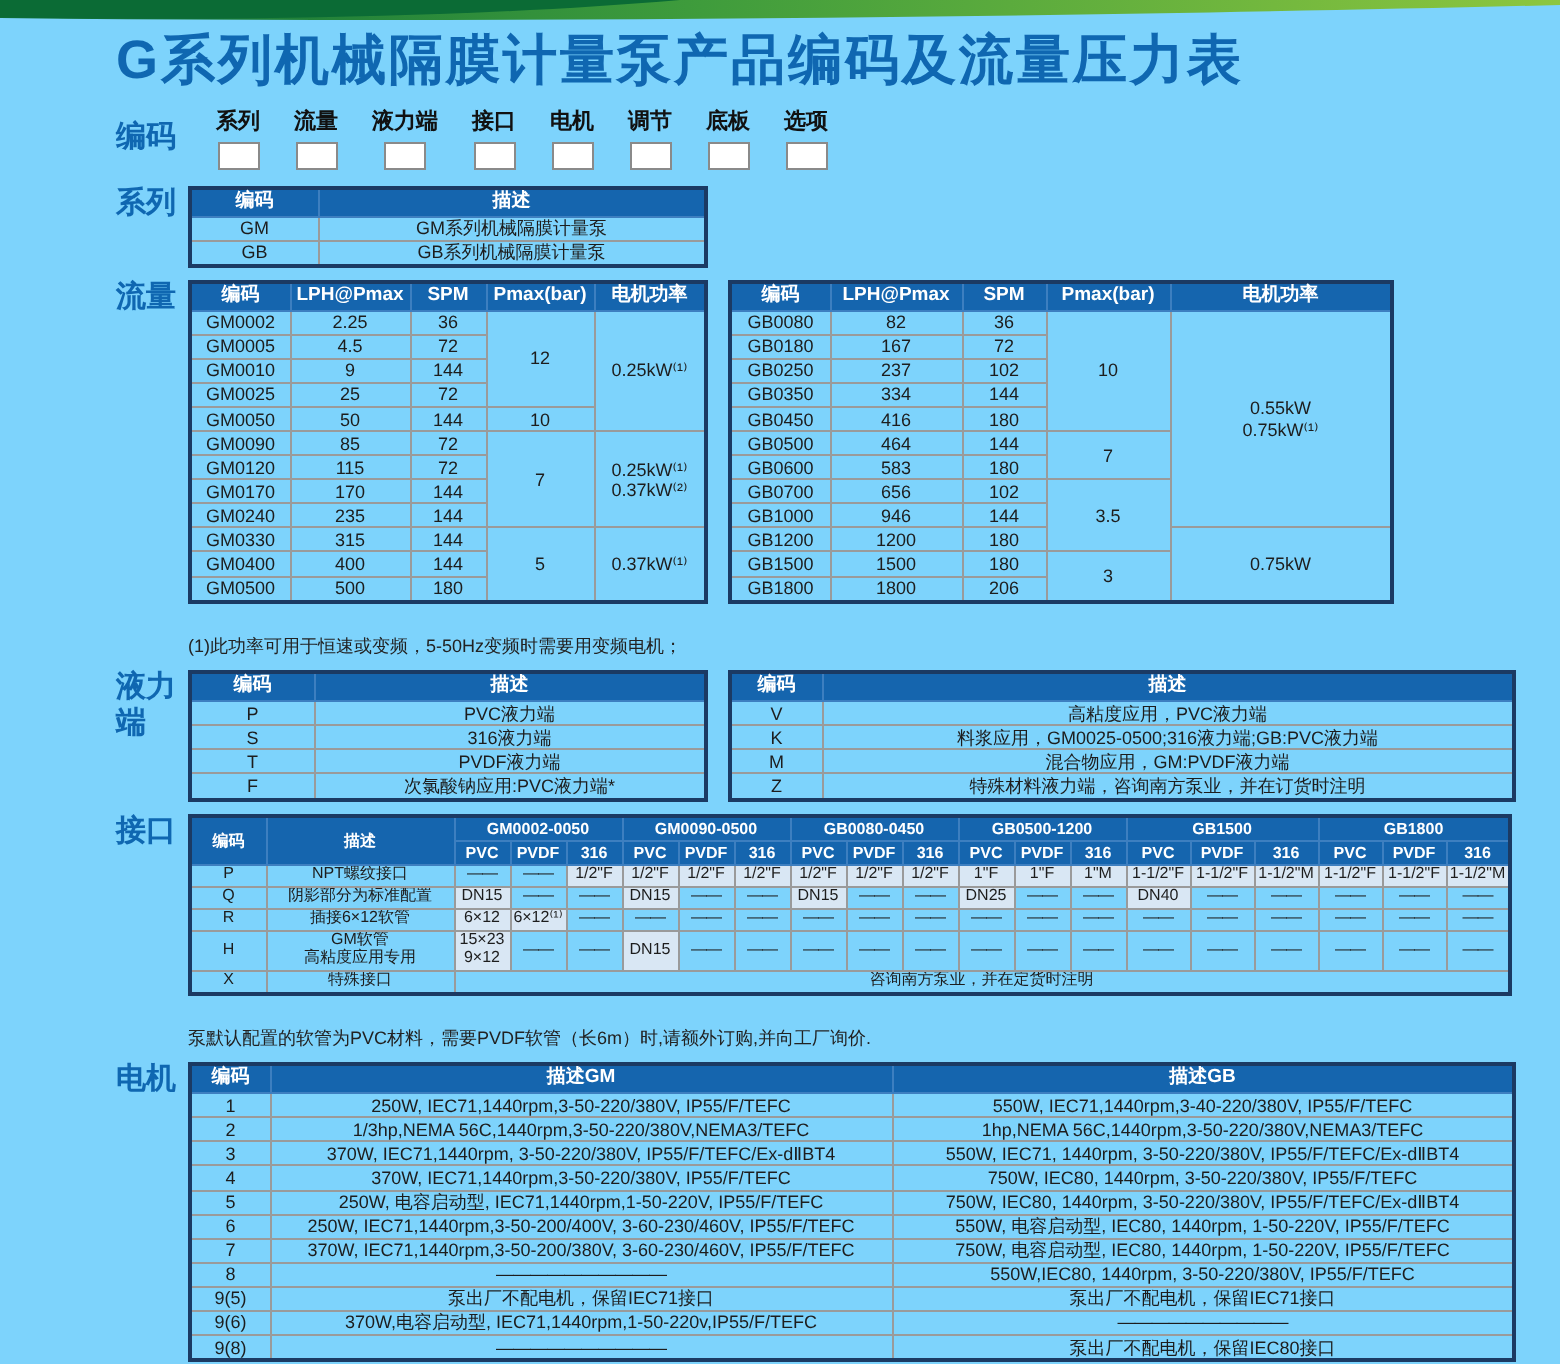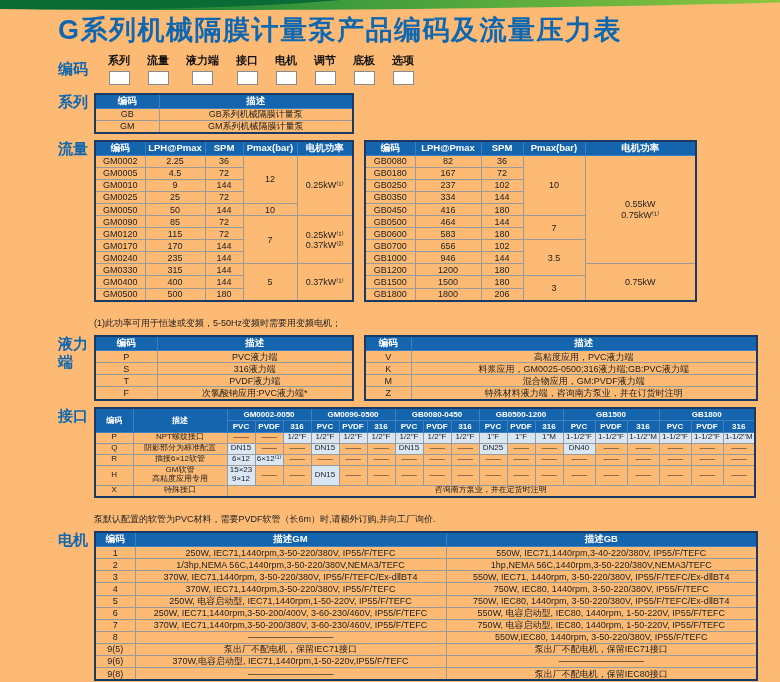--- a/index.html
+++ b/index.html
@@ -1,21 +1,21 @@
 <!DOCTYPE html>
 <html><head>
 <meta charset="utf-8">
 <style>
   * { box-sizing: border-box; }
   html,body { margin:0; padding:0; }
   body {
     width:780px; height:682px; background:#ffffff; overflow:hidden;
     font-family:"Liberation Sans","DejaVu Sans",sans-serif;
   }
-  .page { position:relative; width:780px; height:682px; background:#fdba74; }
+  .page { position:relative; width:780px; height:682px; background:#7dd3fc; }
   .swoosh { position:absolute; top:0; left:0; width:780px; height:14px; display:block; }
   .content { position:absolute; top:10px; left:58px; width:712px; }
 
   .title {
     color:#0f67b1; font-size:27px; font-weight:bold; letter-spacing:1.5px;
     margin:6px 0 7px 0; line-height:1.1;
   }
 
   .section { display:flex; align-items:flex-start; margin-bottom:6px; }
   .sec-label {
@@ -121,26 +121,26 @@
               <col style="width: 194px;">
             </colgroup>
             <thead>
               <tr>
                 <th>编码</th>
                 <th>描述</th>
               </tr>
             </thead>
             <tbody>
               <tr>
+                <td>GM</td>
+                <td>GM系列机械隔膜计量泵</td>
+              </tr>
+              <tr>
                 <td>GB</td>
                 <td>GB系列机械隔膜计量泵</td>
-              </tr>
-              <tr>
-                <td>GM</td>
-                <td>GM系列机械隔膜计量泵</td>
               </tr>
             </tbody>
           </table>
       </div>
     </div>
 
     <div class="section">
       <div class="sec-label">流量</div>
       <div class="sec-body">
         <div class="flow-wrap">

